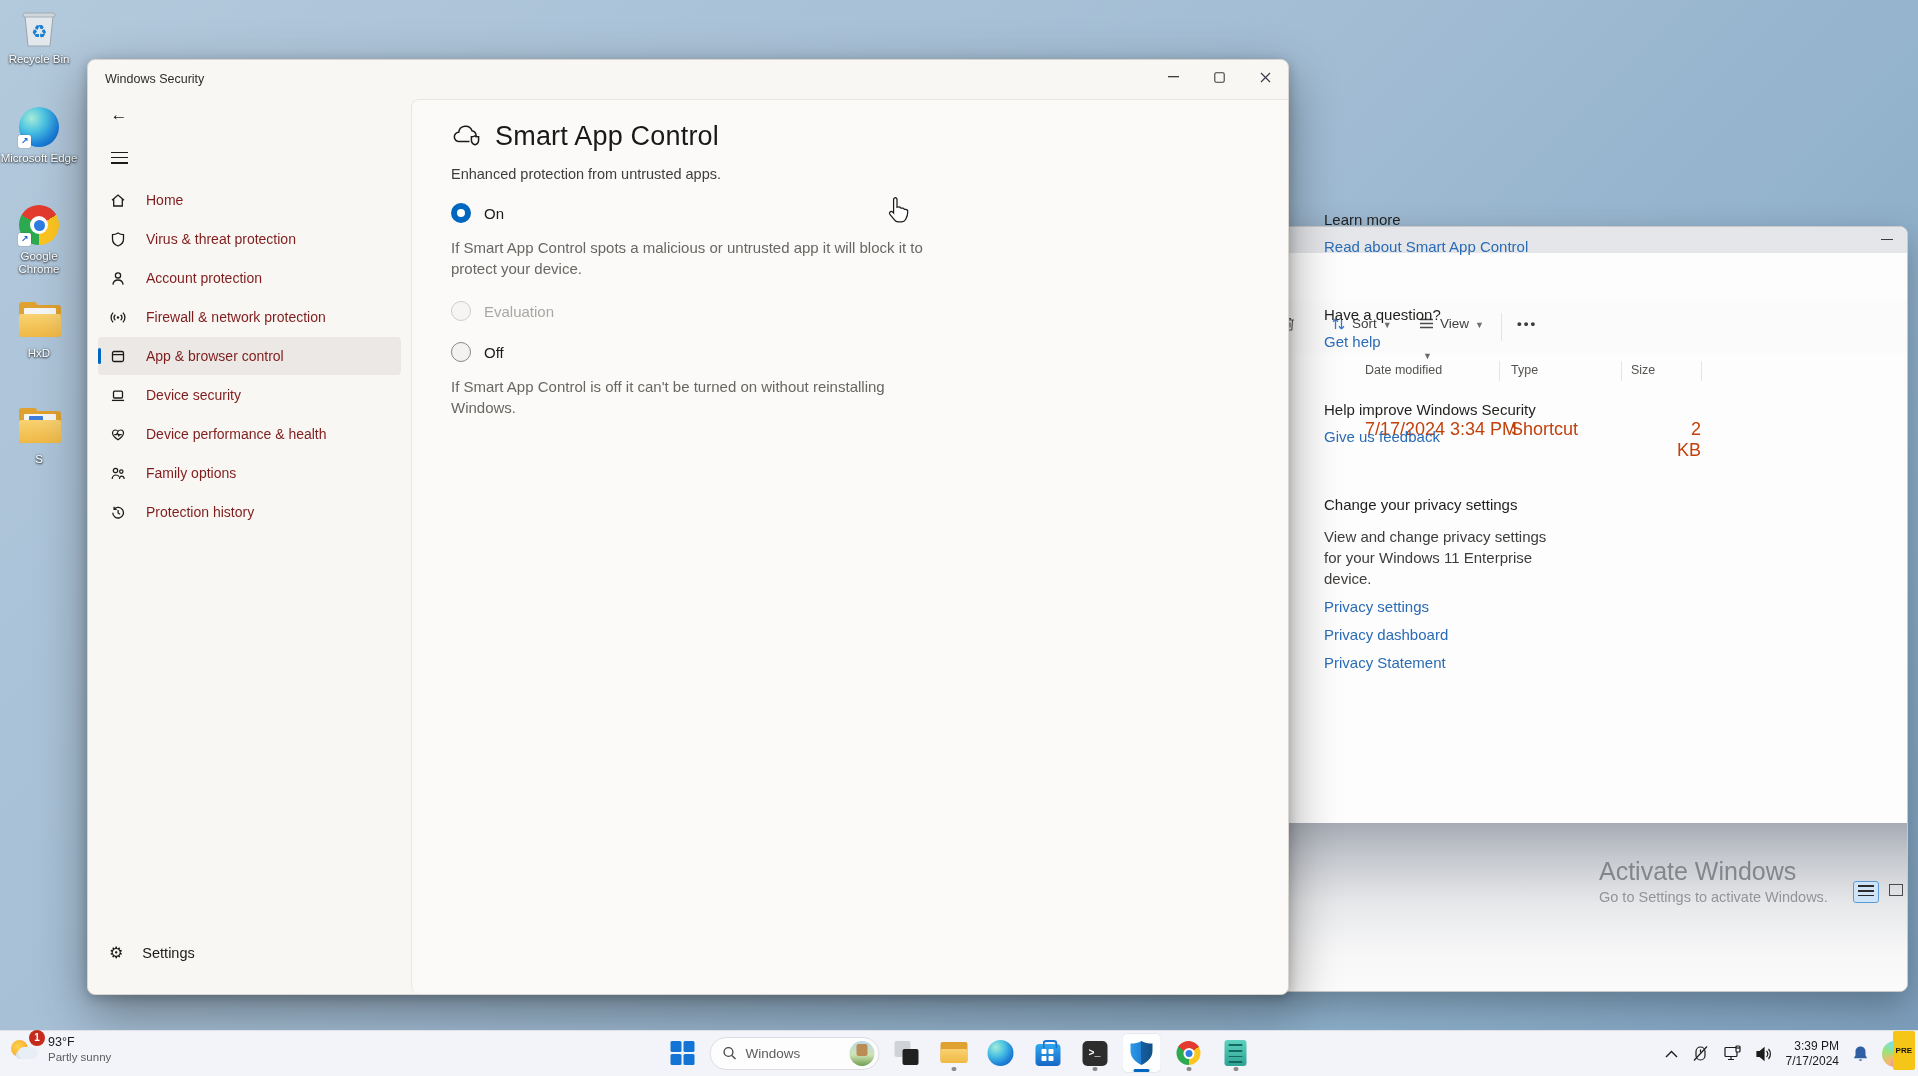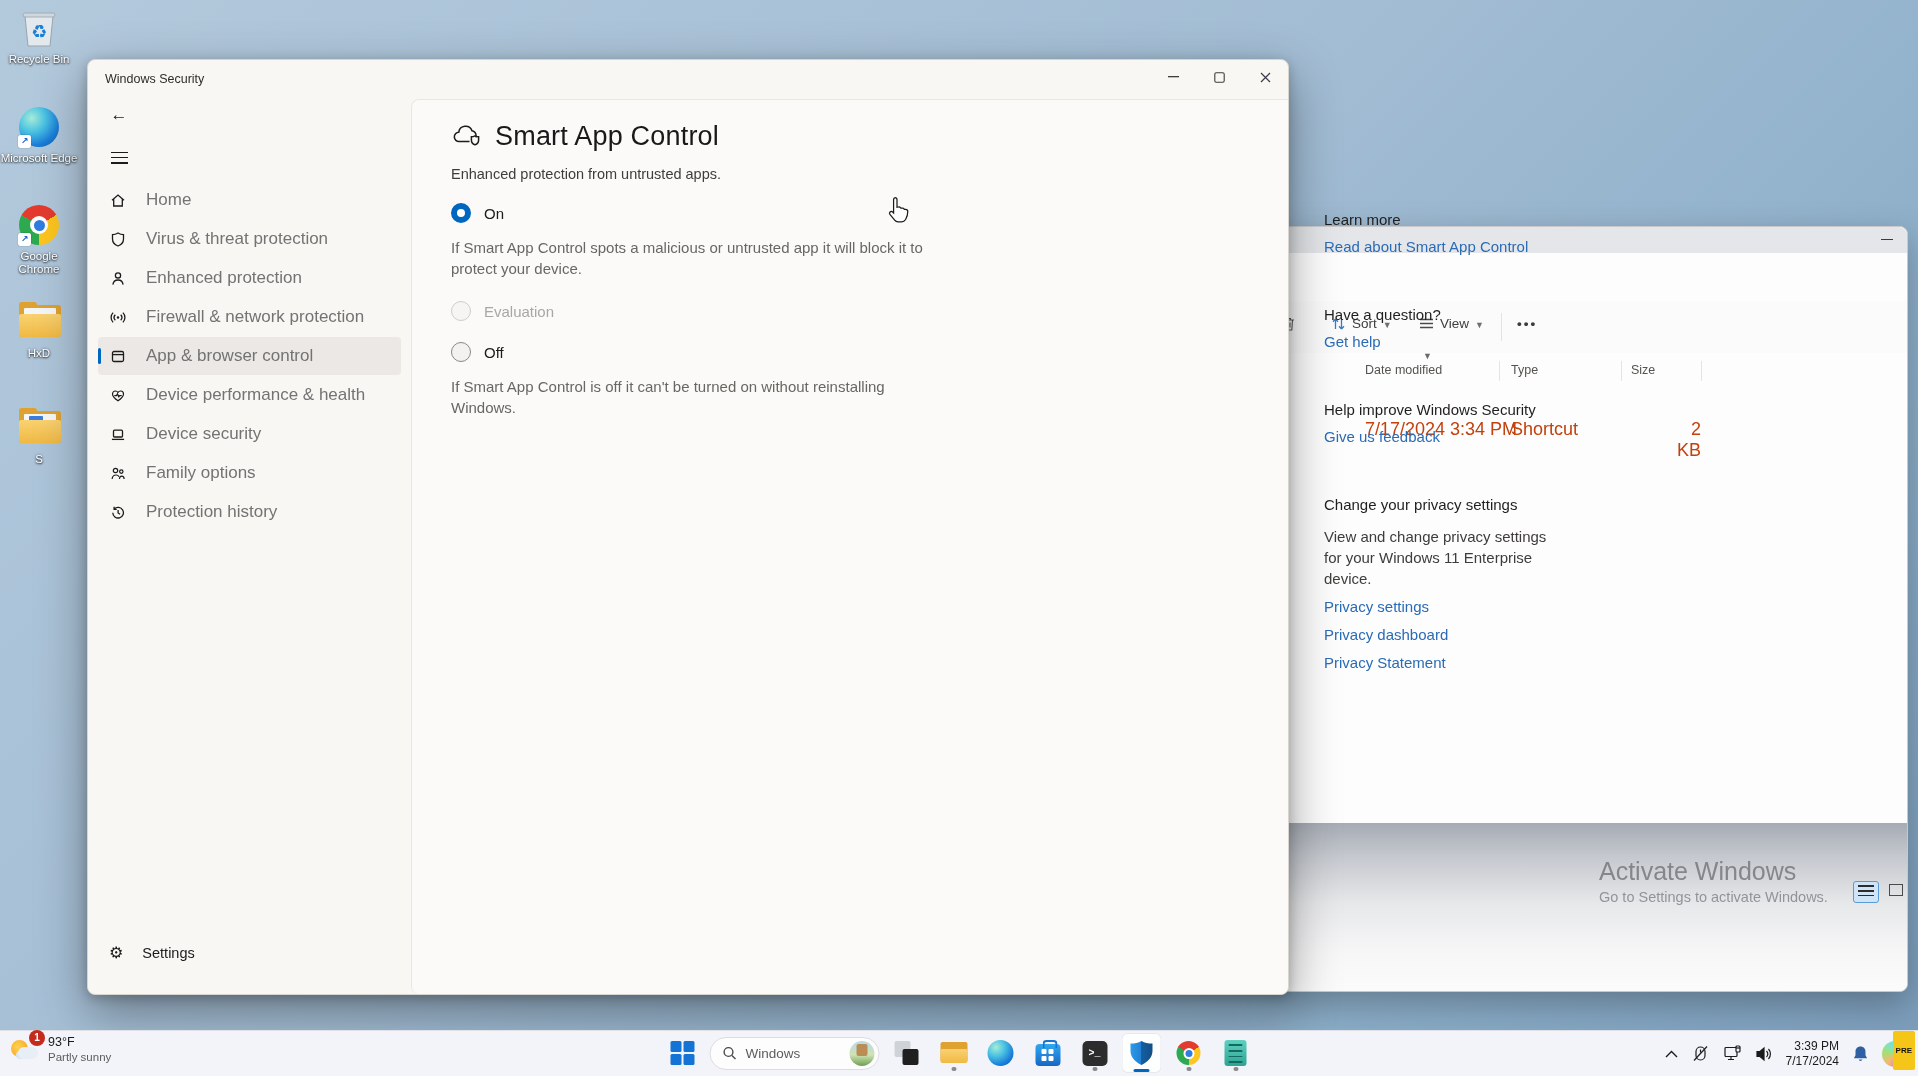--- a/index.html
+++ b/index.html
@@ -67,21 +67,21 @@
     border:1px solid #d8d5d1;box-shadow:0 18px 50px rgba(0,0,0,.38),0 3px 12px rgba(0,0,0,.22);}
   .sec-title{position:absolute;left:17px;top:12px;font-size:12.5px;color:#2f2d2b;}
   .cap-btns{position:absolute;right:0;top:0;display:flex;}
   .cap-btn{width:46px;height:34px;display:flex;align-items:center;justify-content:center;color:#3d3d3d;}
   .sidebar-back{position:absolute;left:16px;top:40px;width:30px;height:30px;font-size:17px;color:#1b1b1b;
     display:flex;align-items:center;justify-content:center;}
   .hamburger{position:absolute;left:16px;top:84px;width:30px;height:26px;padding-top:4px;}
   .hamburger i{display:block;width:17px;height:1.6px;background:#1b1b1b;margin:3.6px auto 0 7px;}
   .nav{position:absolute;left:0;top:120px;width:323px;}
   .nav-item{height:38px;margin:1px 10px;display:flex;align-items:center;gap:19px;padding-left:11px;
-    border-radius:4px;font-size:17px;color:#737373;position:relative;}
+    border-radius:4px;font-size:14px;color:#7f1d1d;position:relative;}
   .nav-item svg{flex:0 0 auto;}
   .nav-item.sel{background:#ebe8e5;}
   .nav-item.sel::before{content:"";position:absolute;left:0;top:11px;width:3px;height:16px;border-radius:2px;background:#0067c0;}
   .nav-settings{position:absolute;left:10px;bottom:22px;width:303px;height:38px;display:flex;align-items:center;gap:19px;
     padding-left:11px;font-size:14.5px;color:#1b1b1b;}
   .gear{font-family:"DejaVu Sans",sans-serif;font-size:16px;line-height:16px;}
 
   .card{position:absolute;left:323px;top:39px;right:0;bottom:0;background:#fcfaf8;
     border-left:1px solid #eae7e3;border-top:1px solid #eae7e3;border-radius:8px 0 8px 8px;}
   .main-col{position:absolute;left:39px;top:0;width:474px;}
@@ -314,49 +314,49 @@
         <svg width="18" height="17" viewBox="0 0 17 17" fill="none" stroke="#1b1b1b" stroke-width="1.3">
             <path d="M8.5 2c2 1.2 4 1.6 5.5 1.6V8c0 3.5-2.2 5.8-5.5 7C5.2 13.8 3 11.5 3 8V3.6C4.5 3.6 6.5 3.2 8.5 2z"></path>
           </svg>
         <span>Virus &amp; threat protection</span>
       </div>
       <div class="nav-item">
         <svg width="18" height="17" viewBox="0 0 17 17" fill="none" stroke="#1b1b1b" stroke-width="1.3">
             <circle cx="8.5" cy="5.4" r="2.6"></circle>
             <path d="M3.4 14.6c.4-3 2.3-4.6 5.1-4.6s4.7 1.6 5.1 4.6"></path>
           </svg>
-        <span>Enhanced protection</span>
+        <span>Account protection</span>
       </div>
       <div class="nav-item">
         <svg width="18" height="17" viewBox="0 0 17 17" fill="none" stroke="#1b1b1b" stroke-width="1.3">
             <circle cx="8.5" cy="8.5" r="1.2" fill="#1b1b1b" stroke="none"></circle>
             <path d="M5.8 5.8a3.9 3.9 0 0 0 0 5.4M11.2 5.8a3.9 3.9 0 0 1 0 5.4M3.6 3.6a7 7 0 0 0 0 9.8M13.4 3.6a7 7 0 0 1 0 9.8"></path>
           </svg>
         <span>Firewall &amp; network protection</span>
       </div>
       <div class="nav-item sel">
         <svg width="18" height="17" viewBox="0 0 17 17" fill="none" stroke="#1b1b1b" stroke-width="1.3">
             <rect x="3" y="3.5" width="11" height="10" rx="1.5"></rect>
             <path d="M3 6.6h11"></path>
           </svg>
         <span>App &amp; browser control</span>
+      </div>
+      <div class="nav-item">
+        <svg width="18" height="17" viewBox="0 0 17 17" fill="none" stroke="#1b1b1b" stroke-width="1.3">
+            <rect x="4" y="4.2" width="9" height="6.8" rx="1"></rect>
+            <path d="M2.4 13.4h12.2"></path>
+          </svg>
+        <span>Device security</span>
       </div>
       <div class="nav-item">
         <svg width="18" height="17" viewBox="0 0 17 17" fill="none" stroke="#1b1b1b" stroke-width="1.2">
             <path d="M8.5 13.8C5 11.3 3 9.1 3 6.9 3 5.2 4.3 4 5.9 4 7 4 7.9 4.6 8.5 5.5 9.1 4.6 10 4 11.1 4 12.7 4 14 5.2 14 6.9c0 2.2-2 4.4-5.5 6.9z"></path>
             <path d="M4.8 8.6h2.2l.9-1.7 1.4 2.9.8-1.2h2.1"></path>
           </svg>
         <span>Device performance &amp; health</span>
-      </div>
-      <div class="nav-item">
-        <svg width="18" height="17" viewBox="0 0 17 17" fill="none" stroke="#1b1b1b" stroke-width="1.3">
-            <rect x="4" y="4.2" width="9" height="6.8" rx="1"></rect>
-            <path d="M2.4 13.4h12.2"></path>
-          </svg>
-        <span>Device security</span>
       </div>
       <div class="nav-item">
         <svg width="18" height="17" viewBox="0 0 17 17" fill="none" stroke="#1b1b1b" stroke-width="1.2">
             <circle cx="6" cy="5.5" r="2.2"></circle>
             <circle cx="11.8" cy="6.6" r="1.7"></circle>
             <path d="M2.6 14c.3-2.6 1.7-4 3.9-4 1.4 0 2.4.6 3 1.6M9.9 14c.2-1.8 1-2.8 2.4-2.8 1.3 0 2.1.8 2.4 2.8"></path>
           </svg>
         <span>Family options</span>
       </div>
       <div class="nav-item">

